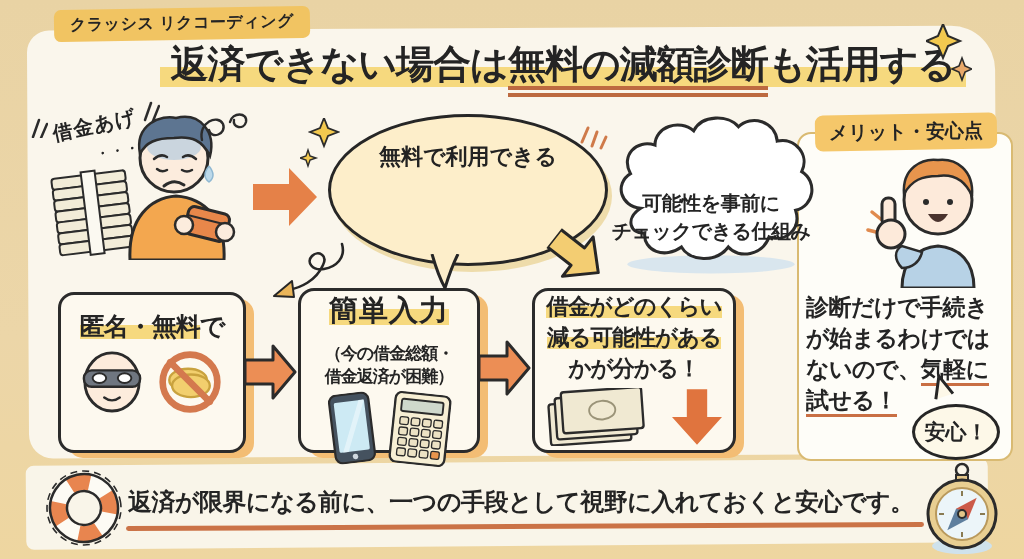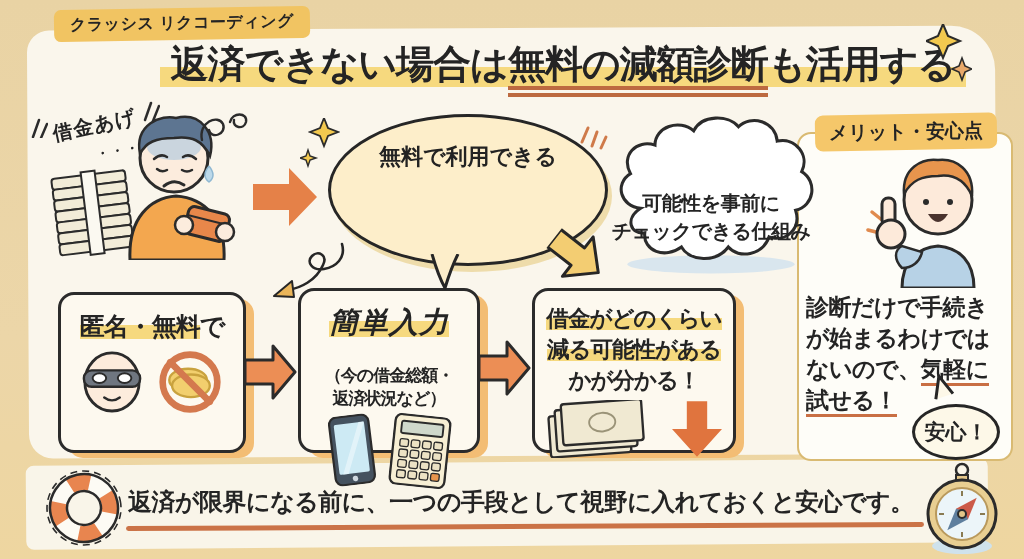--- a/index.html
+++ b/index.html
@@ -207,23 +207,23 @@
         <line x1="14" y1="14" x2="56" y2="56" stroke="#d4794e" stroke-width="7" stroke-linecap="round"></line>
       </svg>
     </div>
   </div>
 
   <svg class="abs" style="left:245px;top:344px;" width="52" height="56" viewBox="0 0 52 56">
     <polygon points="0,16 28,16 28,2 50,28 28,54 28,40 0,40" fill="#ec8e55" stroke="#2b2b2b" stroke-width="3" stroke-linejoin="round"></polygon>
   </svg>
 
   <div class="abs stepbox" style="left:298px;top:288px;width:176px;height:159px;">
-    <div class="s2-title ink" style="margin-top:12px;font-style:italic;"><span class="hl-y">簡単入力</span></div>
-    <div class="s2-sub ink" style="margin-top:21px;">（今の借金総額・</div>
-    <div class="s2-sub ink">返済状況など）</div>
+    <div class="s2-title ink" style=""><span class="hl-y">簡単入力</span></div>
+    <div class="s2-sub ink" style="margin-top:11px;">（今の借金総額・</div>
+    <div class="s2-sub ink">借金返済が困難）</div>
     <div style="margin-top:5px;display:flex;justify-content:center;gap:16px;align-items:flex-start;">
       <svg width="46" height="70" viewBox="0 0 46 78" style="transform:rotate(-7deg);">
         <rect x="1" y="1" width="44" height="76" rx="8" fill="#45525f" stroke="#2b2b2b" stroke-width="2.5"></rect>
         <rect x="6" y="9" width="34" height="56" rx="2" fill="#cdeaf4"></rect>
         <polygon points="10,65 34,9 40,9 16,65" fill="#e4f4fa" opacity="0.9"></polygon>
         <circle cx="23" cy="71" r="3" fill="#cfd8df"></circle>
       </svg>
       <svg width="58" height="72" viewBox="0 0 60 76" style="transform:rotate(6deg);">
         <rect x="1" y="1" width="58" height="74" rx="7" fill="#f7efd4" stroke="#2b2b2b" stroke-width="2.5"></rect>
         <rect x="8" y="8" width="44" height="13" rx="2" fill="#cfd8cb" stroke="#2b2b2b" stroke-width="2"></rect>
@@ -247,21 +247,21 @@
         </g>
       </svg>
     </div>
   </div>
 
   <svg class="abs" style="left:479px;top:340px;" width="52" height="56" viewBox="0 0 52 56">
     <polygon points="0,16 28,16 28,2 50,28 28,54 28,40 0,40" fill="#ec8e55" stroke="#2b2b2b" stroke-width="3" stroke-linejoin="round"></polygon>
   </svg>
 
   <div class="abs stepbox" style="left:532px;top:288px;width:198px;height:159px;">
-    <div class="s3-line ink" style="margin-top:12px;"><span class="hl-y">借金がどのくらい</span></div>
+    <div class="s3-line ink" style=""><span class="hl-y">借金がどのくらい</span></div>
     <div class="s3-line ink"><span class="hl-y">減る可能性がある</span></div>
     <div class="s3-line ink">かが分かる！</div>
     <div style="margin-top:4px;display:flex;justify-content:center;gap:22px;align-items:center;">
       <svg width="104" height="58" viewBox="0 0 108 62">
         <g transform="rotate(-4 54 31)">
           <rect x="2" y="14" width="86" height="44" rx="3" fill="#f0e9d2" stroke="#2b2b2b" stroke-width="2.5"></rect>
           <rect x="9" y="8" width="86" height="44" rx="3" fill="#f0e9d2" stroke="#2b2b2b" stroke-width="2.5"></rect>
           <rect x="16" y="2" width="86" height="44" rx="3" fill="#f0e9d2" stroke="#2b2b2b" stroke-width="2.5"></rect>
           <ellipse cx="59" cy="24" rx="14" ry="10" fill="none" stroke="#9a9378" stroke-width="2"></ellipse>
         </g>

